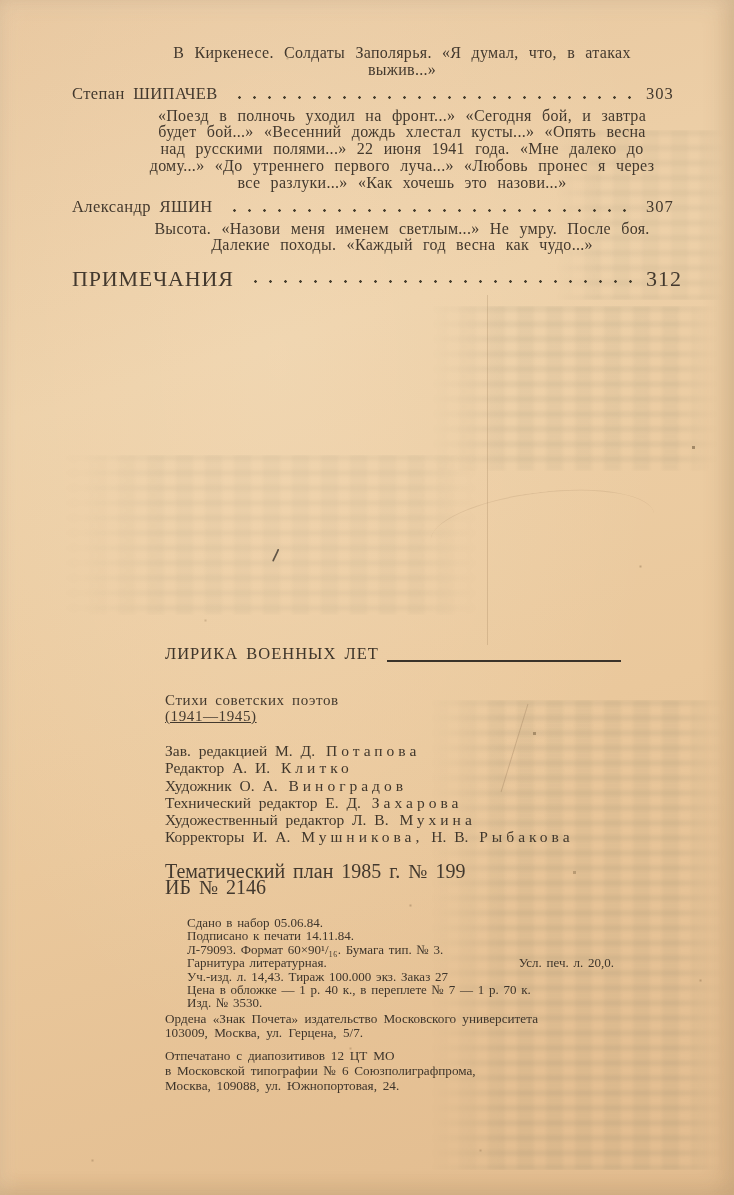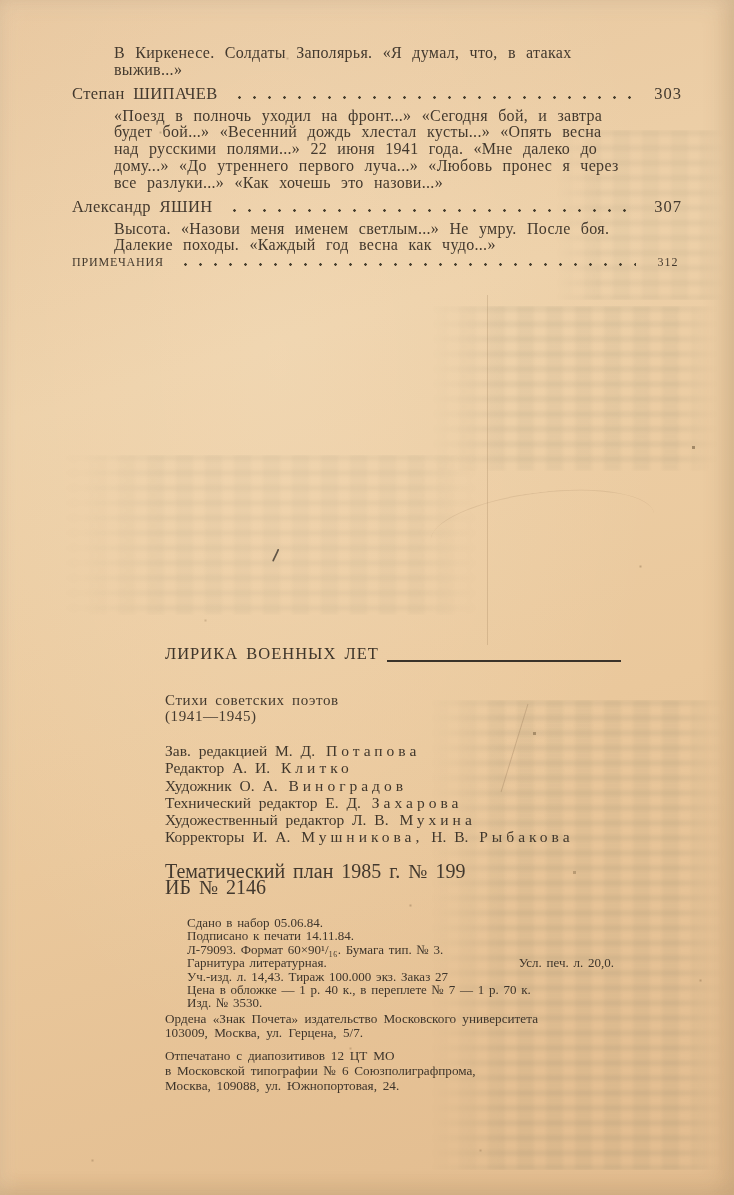--- a/index.html
+++ b/index.html
@@ -38,36 +38,36 @@
     box-shadow:693px 447px 0 1px rgba(80,60,35,.45), 534px 733px 0 1px rgba(80,60,35,.38),
       160px 132px 0 .5px rgba(100,75,45,.30), 410px 905px 0 .5px rgba(100,75,45,.30),
       700px 980px 0 .5px rgba(100,75,45,.28), 92px 1160px 0 .5px rgba(100,75,45,.25),
       640px 566px 0 .5px rgba(100,75,45,.30), 287px 58px 0 .5px rgba(100,75,45,.25),
       480px 1150px 0 .5px rgba(100,75,45,.22), 205px 620px 0 .5px rgba(100,75,45,.22),
       574px 872px 0 1px rgba(90,70,40,.30), 350px 1048px 0 .5px rgba(100,75,45,.25);}
   .ink-mark{position:absolute;left:272px;top:549px;}
   
   .toc{position:absolute;left:72px;top:45px;width:618px;font-size:16px;line-height:16.8px;
        letter-spacing:.3px;word-spacing:6px;}
-  .toc .tline{margin-left:42px;white-space:nowrap;}
+  .toc .tline{margin-left:42px;white-space:nowrap;text-align:center;}
   .toc-author{display:flex;align-items:baseline;margin-top:5px;margin-bottom:4px;
               font-size:16.5px;line-height:20px;letter-spacing:.4px;word-spacing:4px;white-space:nowrap;}
   .leader{flex:1 1 auto;height:5px;align-self:flex-end;margin:0 10px 4px 14px;
           background-image:radial-gradient(circle,#48402f 1.15px,rgba(0,0,0,0) 1.5px);
           background-size:15px 5px;background-repeat:repeat-x;background-position:0 center;}
-  .pagenum{width:44px;text-align:center;letter-spacing:1px;word-spacing:0;}
-  .toc-section{display:flex;align-items:baseline;margin-top:0;font-size:12px;
+  .pagenum{width:44px;text-align:left;letter-spacing:1px;word-spacing:0;}
+  .toc-section{display:flex;align-items:baseline;margin-top:17px;font-size:22px;
                letter-spacing:.8px;white-space:nowrap;}
   
   .title-block{position:absolute;left:165px;top:644px;width:456px;}
   .title-row{display:flex;align-items:center;font-size:16.5px;letter-spacing:1px;
              word-spacing:3px;white-space:nowrap;color:#3e352a;}
   .title-rule{flex:1 1 auto;border-bottom:2px solid #3a332a;margin:0 0 2px 8px;align-self:flex-end;}
   .subtitle{margin-top:28px;font-size:15px;letter-spacing:.6px;word-spacing:3px;line-height:16px;}
-  .years{font-size:15px;letter-spacing:.6px;line-height:16px;}
+  .years{font-size:15px;letter-spacing:.6px;line-height:16px;text-decoration:underline;}
   
   .staff{position:absolute;left:165px;top:742px;font-size:15.5px;line-height:17.3px;
          word-spacing:4px;white-space:nowrap;color:#40372c;}
   .staff .surname{letter-spacing:4px;margin-left:3px;}
   
   .plan{position:absolute;left:165px;top:864px;font-size:20px;line-height:15.5px;
         word-spacing:3px;white-space:nowrap;}
   
   .imprint{position:absolute;left:165px;top:916px;width:427px;font-size:13px;line-height:13.4px;
            word-spacing:1.5px;white-space:nowrap;color:#3e352b;margin-left:22px;}

